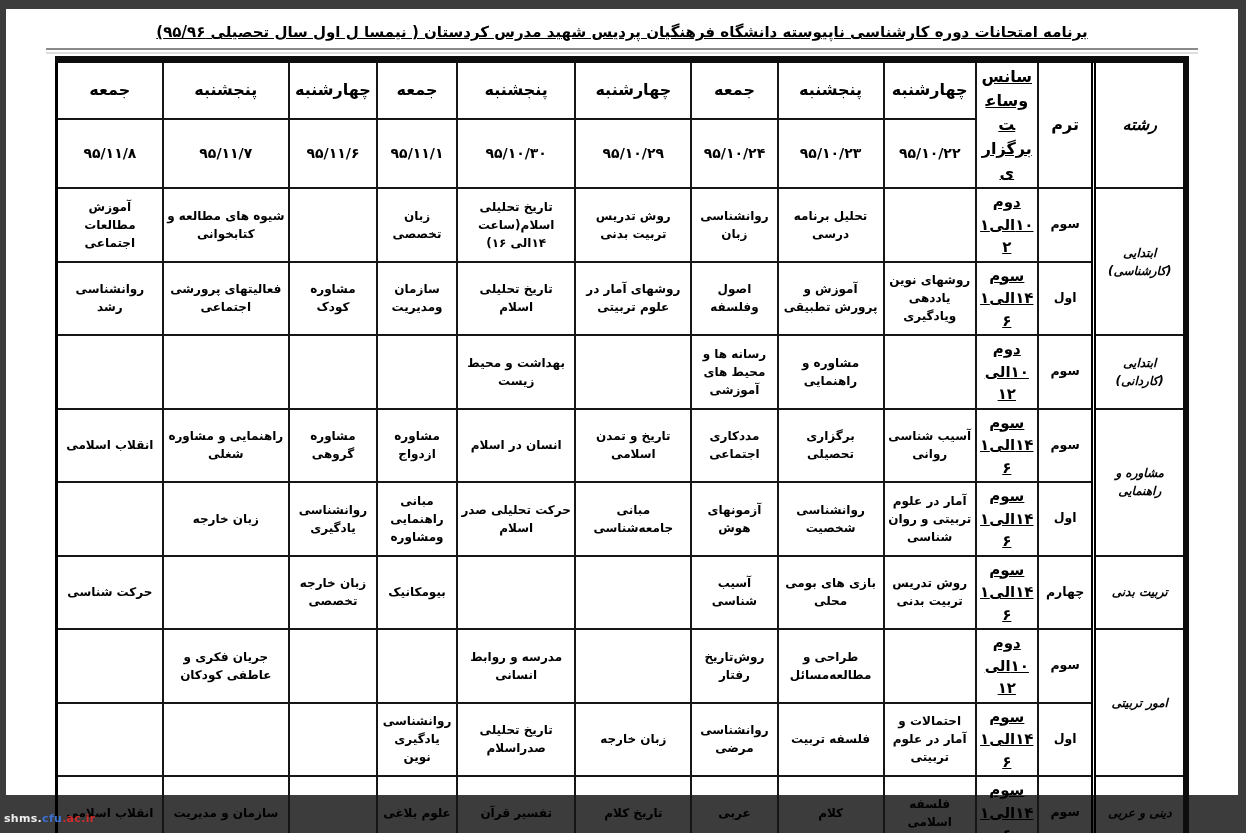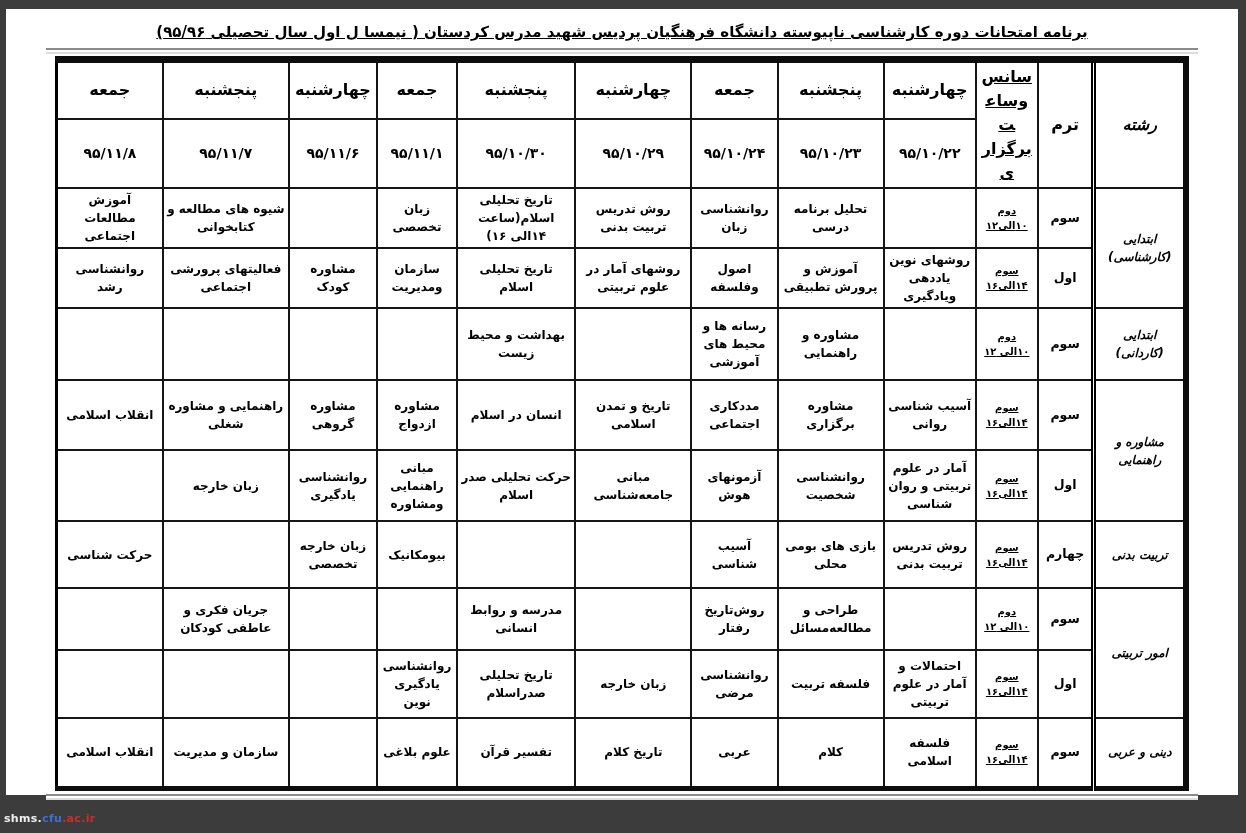--- a/index.html
+++ b/index.html
@@ -36,21 +36,21 @@
     padding:2px 3px;font-size:12px;line-height:1.5;
     overflow:hidden;word-wrap:break-word;
   }
   .schedule thead tr.days th{height:38px;font-size:16px;}
   .schedule thead tr.dates th{height:48px;font-size:14px;}
   .schedule th.corner-field{font-size:15px;}
   .schedule th.corner-term{font-size:13px;}
   .schedule th.corner-session{font-size:12px;}
   .col-field{font-size:14px;border-left:5px double #000 !important;font-style:italic;}
   td.col-term{font-size:12.5px;}
-  td.col-session{font-size:10px;}
+  td.col-session{font-size:15px;}
   .pre{white-space:pre-line;text-decoration:underline;}
   
   .schedule tbody tr:nth-child(1){height:53px;}
   .schedule tbody tr:nth-child(2){height:52px;}
   .schedule tbody tr:nth-child(3){height:72px;}
   .schedule tbody tr:nth-child(4){height:70px;}
   .schedule tbody tr:nth-child(5){height:71px;}
   .schedule tbody tr:nth-child(6){height:67px;}
   .schedule tbody tr:nth-child(7){height:62px;}
   .schedule tbody tr:nth-child(8){height:68px;}
@@ -161,21 +161,21 @@
           <td class="col-day"></td>
           <td class="col-day"></td>
           <td class="col-day"></td>
         </tr>
         <tr>
           <td class="col-field" rowspan="2">مشاوره و راهنمایی</td>
           <td class="col-term">سوم</td>
           <td class="col-session pre">سوم
 ۱۴الی۱۶</td>
           <td class="col-day">آسیب شناسی روانی</td>
-          <td class="col-day">مشاوره برگزاری</td>
+          <td class="col-day">برگزاری تحصیلی</td>
           <td class="col-day">مددکاری اجتماعی</td>
           <td class="col-day">تاریخ و تمدن اسلامی</td>
           <td class="col-day">انسان در اسلام</td>
           <td class="col-day">مشاوره ازدواج</td>
           <td class="col-day">مشاوره گروهی</td>
           <td class="col-day">راهنمایی و مشاوره شغلی</td>
           <td class="col-day">انقلاب اسلامی</td>
         </tr>
         <tr>
           <td class="col-term">اول</td>

